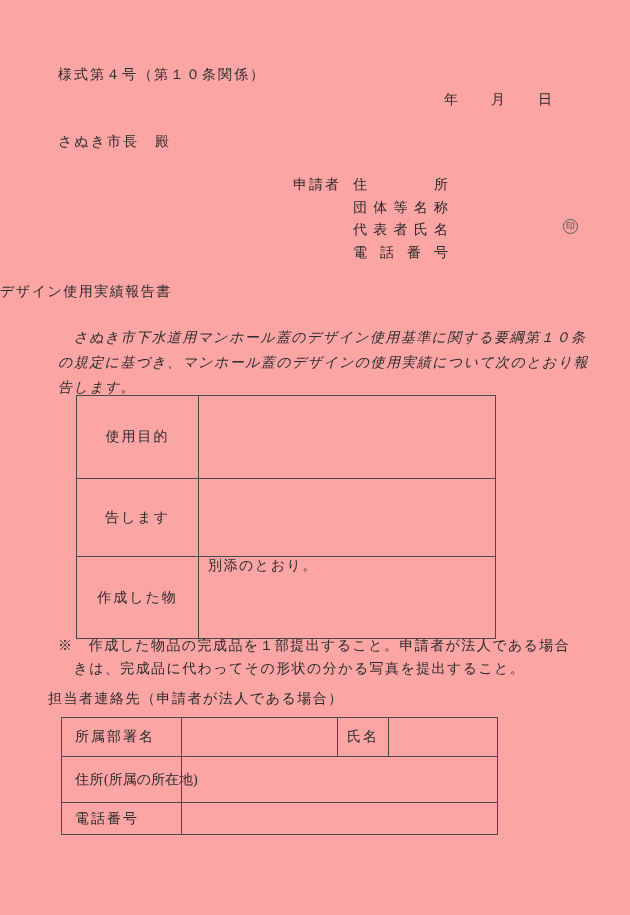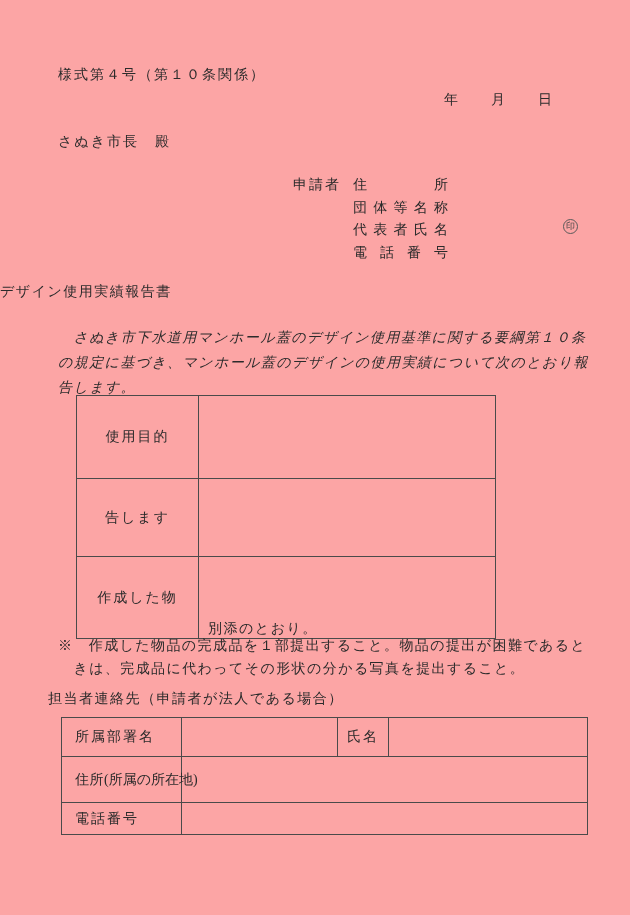--- a/index.html
+++ b/index.html
@@ -41,31 +41,31 @@
     left:76px; top:395px; width:420px; box-sizing:border-box;
     display:grid; grid-template-columns:122px 1fr; grid-template-rows:83px 78px 81px;
     border:1px solid #4a4a4a;
   }
   .mtable .lcell {
     border-right:1px solid #4a4a4a; border-bottom:1px solid #4a4a4a;
     display:flex; align-items:center; justify-content:center; letter-spacing:2px;
   }
   .mtable .vcell {
     border-bottom:1px solid #4a4a4a;
-    display:flex; align-items:flex-end; padding-left:9px; letter-spacing:1.5px;
+    display:flex; align-items:flex-start; padding-left:9px; letter-spacing:1.5px;
   }
   .mtable .last { border-bottom:none; }
 
   .note { left:58px; top:634px; width:534px; }
   .note-line { line-height:23px; letter-spacing:1.4px; white-space:nowrap; }
 
   .contact-heading { left:48px; top:690px; letter-spacing:1.5px; white-space:nowrap;text-align:center; }
 
   .ctable {
-    left:61px; top:717px; width:527px; box-sizing:border-box;
+    left:61px; top:717px; width:437px; box-sizing:border-box;
     display:grid; grid-template-columns:120px 156px 51px 1fr; grid-template-rows:39px 46px 31px;
     border:1px solid #4a4a4a;
   }
   .ctable > div { display:flex; align-items:center; }
   .ctable .bb { border-bottom:1px solid #4a4a4a; }
   .ctable .br { border-right:1px solid #4a4a4a; }
   .ctable .lab { padding-left:13px; letter-spacing:2px; white-space:nowrap; }
   .ctable .center { justify-content:center; padding-left:0; }
   .ctable .span3 { grid-column:2 / 5; }
   .addr-lab { padding-left:13px; letter-spacing:0.5px; white-space:nowrap; }
@@ -109,21 +109,21 @@
     <div class="vcell"></div>
     <div class="lcell">告します</div>
     <div class="vcell"></div>
     <div class="lcell last">作成した物</div>
     <div class="vcell last">
       <span>別添のとおり。</span>
     </div>
   </div>
 
   <div class="abs note">
-    <div class="note-line">※　作成した物品の完成品を１部提出すること。物品の提出が困難であると</div>
+    <div class="note-line">※　作成した物品の完成品を１部提出すること。申請者が法人である場合</div>
     <div class="note-line">　きは、完成品に代わってその形状の分かる写真を提出すること。</div>
   </div>
 
   <div class="abs contact-heading">担当者連絡先（申請者が法人である場合）</div>
 
   <div class="abs ctable">
     <div class="lab br bb">所属部署名</div>
     <div class="br bb"></div>
     <div class="lab br bb center">氏名</div>
     <div class="bb"></div>

